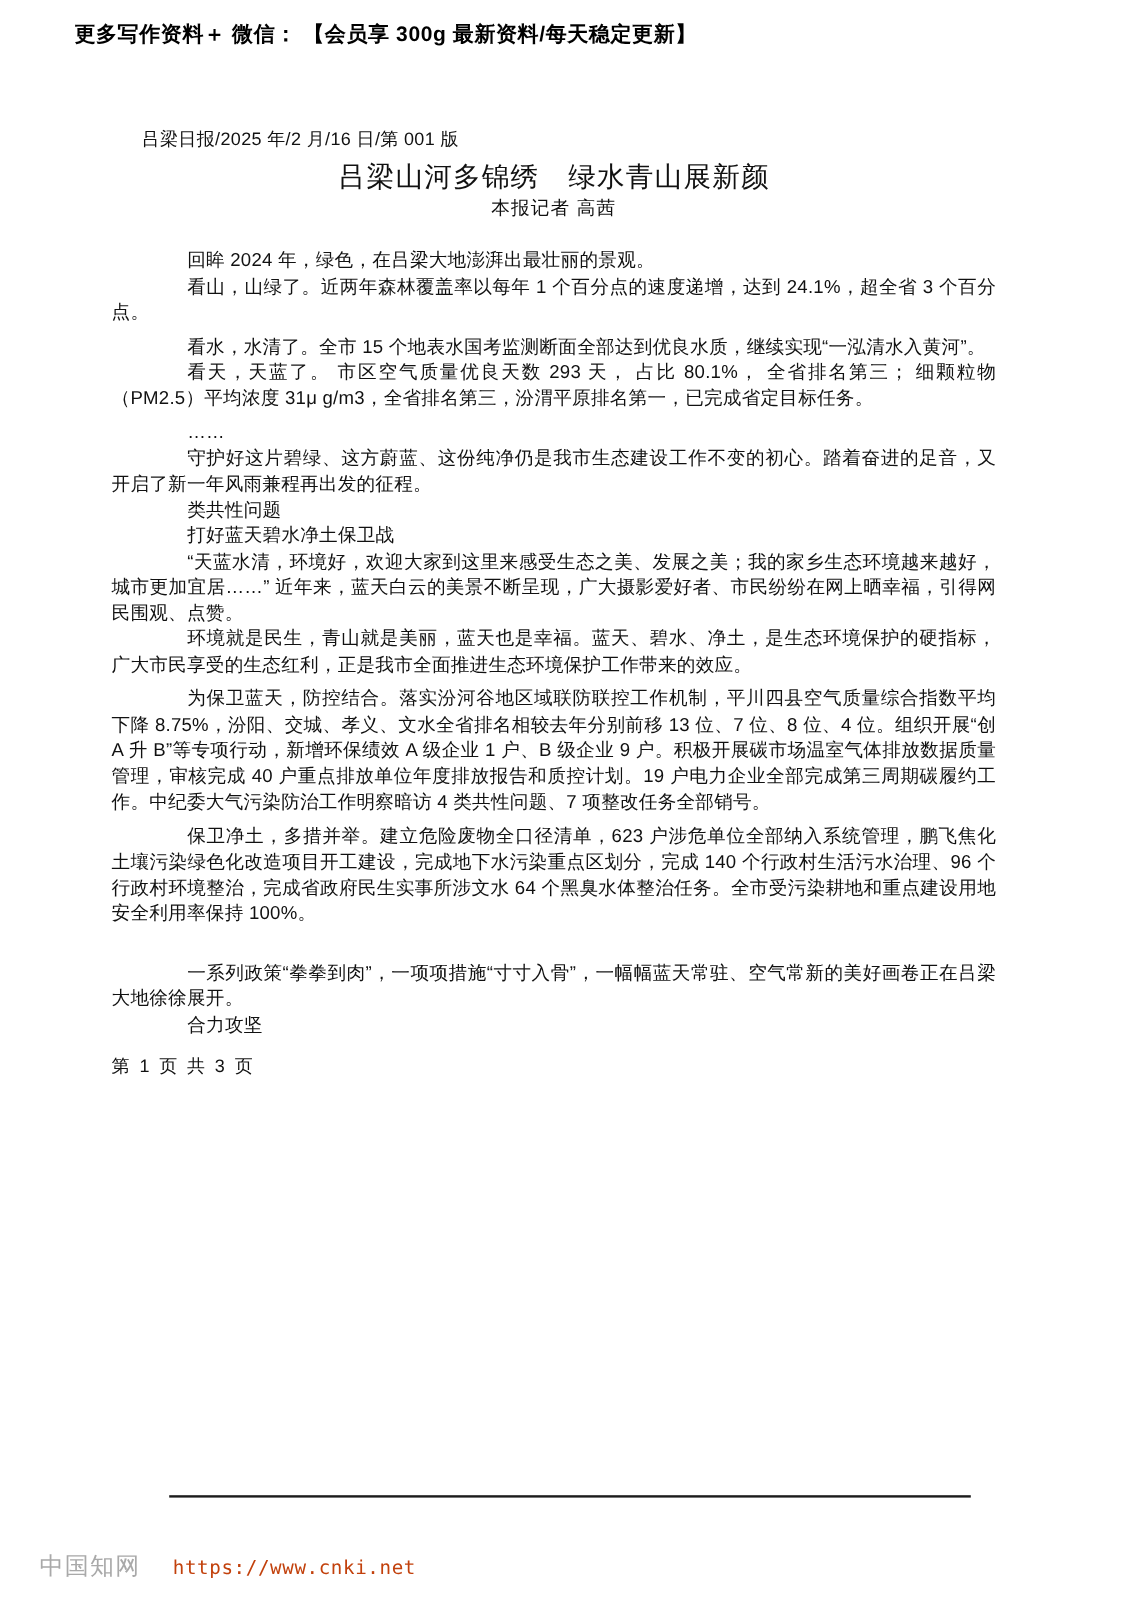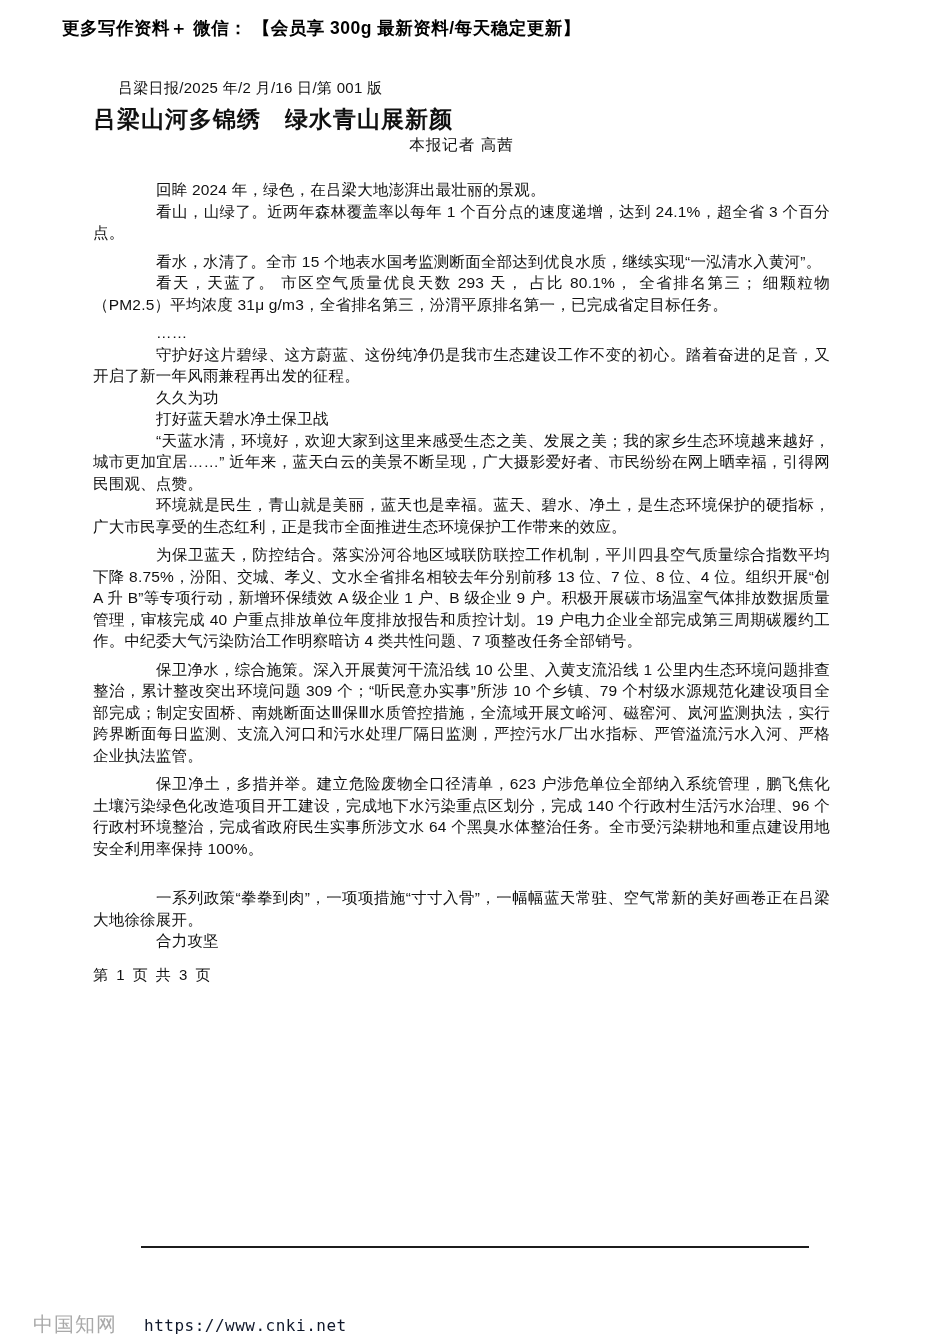--- a/index.html
+++ b/index.html
@@ -17,35 +17,35 @@
     left: 62px; top: 16px;
     font-size: 17.5px;
     font-weight: 600;
     letter-spacing: 0.5px;
     color: #000000;
     white-space: nowrap;
   }
 
   .doc-column {
     position: absolute;
-    left: 93px; top: 79px;
+    left: 93px; top: 107px;
     width: 737px;
   }
 
   .source-line {
     margin-left: 25px;
     font-size: 15px;
     letter-spacing: 0.3px;
   }
 
   .doc-title {
     margin-top: 6px;
-    text-align: left;
+    text-align: center;
     font-size: 23px;
-    font-weight: bold;
+    font-weight: normal;
     letter-spacing: 1px;
   }
 
   .doc-subtitle {
     margin-top: 3px;
     text-align: center;
     font-size: 17.5px;
     font-weight: bold;
     letter-spacing: 0.5px;
   }
@@ -89,26 +89,25 @@
     left: 33px; top: 1292px;
     display: flex;
     align-items: baseline;
     gap: 27px;
   }
   .watermark-name {
     font-family: "Liberation Serif", "DejaVu Serif", serif;
     font-size: 20px;
     color: #a9a9a9;
     letter-spacing: 1px;
-    margin-top: 19px;
   }
   .watermark-url {
     font-family: "DejaVu Sans Mono", "Liberation Mono", monospace;
     font-size: 16px;
-    color: #0f172a;
+    color: #c2410c;
     letter-spacing: 0.5px;
   }
 </style>
 </head>
 <body>
 
 <div class="promo-banner">更多写作资料＋ 微信： 【会员享 300g 最新资料/每天稳定更新】</div>
 
 <div class="doc-column">
 
@@ -119,26 +118,25 @@
 
   <div class="doc-byline">本报记者  高茜</div>
 
   <div class="doc-body">
     <p>回眸 2024 年，绿色，在吕梁大地澎湃出最壮丽的景观。</p>
     <p>看山，山绿了。近两年森林覆盖率以每年 1 个百分点的速度递增，达到 24.1%，超全省 3 个百分点。</p>
     <p class="sp">看水，水清了。全市 15 个地表水国考监测断面全部达到优良水质，继续实现“一泓清水入黄河”。</p>
     <p>看天，天蓝了。 市区空气质量优良天数 293 天， 占比 80.1%， 全省排名第三； 细颗粒物（PM2.5）平均浓度 31μ g/m3，全省排名第三，汾渭平原排名第一，已完成省定目标任务。</p>
     <p class="sp">……</p>
     <p>守护好这片碧绿、这方蔚蓝、这份纯净仍是我市生态建设工作不变的初心。踏着奋进的足音，又开启了新一年风雨兼程再出发的征程。</p>
-    <p>久久为功</p>
+    <p>类共性问题</p>
     <p>打好蓝天碧水净土保卫战</p>
     <p>“天蓝水清，环境好，欢迎大家到这里来感受生态之美、发展之美；我的家乡生态环境越来越好，城市更加宜居……” 近年来，蓝天白云的美景不断呈现，广大摄影爱好者、市民纷纷在网上晒幸福，引得网民围观、点赞。</p>
     <p>环境就是民生，青山就是美丽，蓝天也是幸福。蓝天、碧水、净土，是生态环境保护的硬指标，广大市民享受的生态红利，正是我市全面推进生态环境保护工作带来的效应。</p>
     <p class="sp">为保卫蓝天，防控结合。落实汾河谷地区域联防联控工作机制，平川四县空气质量综合指数平均下降 8.75%，汾阳、交城、孝义、文水全省排名相较去年分别前移 13 位、7 位、8 位、4 位。组织开展“创 A 升 B”等专项行动，新增环保绩效 A 级企业 1 户、B 级企业 9 户。积极开展碳市场温室气体排放数据质量管理，审核完成 40 户重点排放单位年度排放报告和质控计划。19 户电力企业全部完成第三周期碳履约工作。中纪委大气污染防治工作明察暗访 4 类共性问题、7 项整改任务全部销号。</p>
-    <p class="sp">保卫净水，综合施策。深入开展黄河干流沿线 10 公里、入黄支流沿线 1 公里内生态环境问题排查整治，累计整改突出环境问题 309 个；“听民意办实事”所涉 10 个乡镇、79 个村级水源规范化建设项目全部完成；制定安固桥、南姚断面达Ⅲ保Ⅲ水质管控措施，全流域开展文峪河、磁窑河、岚河监测执法，实行跨界断面每日监测、支流入河口和污水处理厂隔日监测，严控污水厂出水指标、严管溢流污水入河、严格企业执法监管。</p>
     <p class="sp">保卫净土，多措并举。建立危险废物全口径清单，623 户涉危单位全部纳入系统管理，鹏飞焦化土壤污染绿色化改造项目开工建设，完成地下水污染重点区划分，完成 140 个行政村生活污水治理、96 个行政村环境整治，完成省政府民生实事所涉文水 64 个黑臭水体整治任务。全市受污染耕地和重点建设用地安全利用率保持 100%。</p>
     <p class="gap">一系列政策“拳拳到肉”，一项项措施“寸寸入骨”，一幅幅蓝天常驻、空气常新的美好画卷正在吕梁大地徐徐展开。</p>
     <p>合力攻坚</p>
   </div>
 
   <div class="page-indicator">第 1 页 共 3 页</div>
 
 </div>
 
 <div class="divider-rule"></div>

